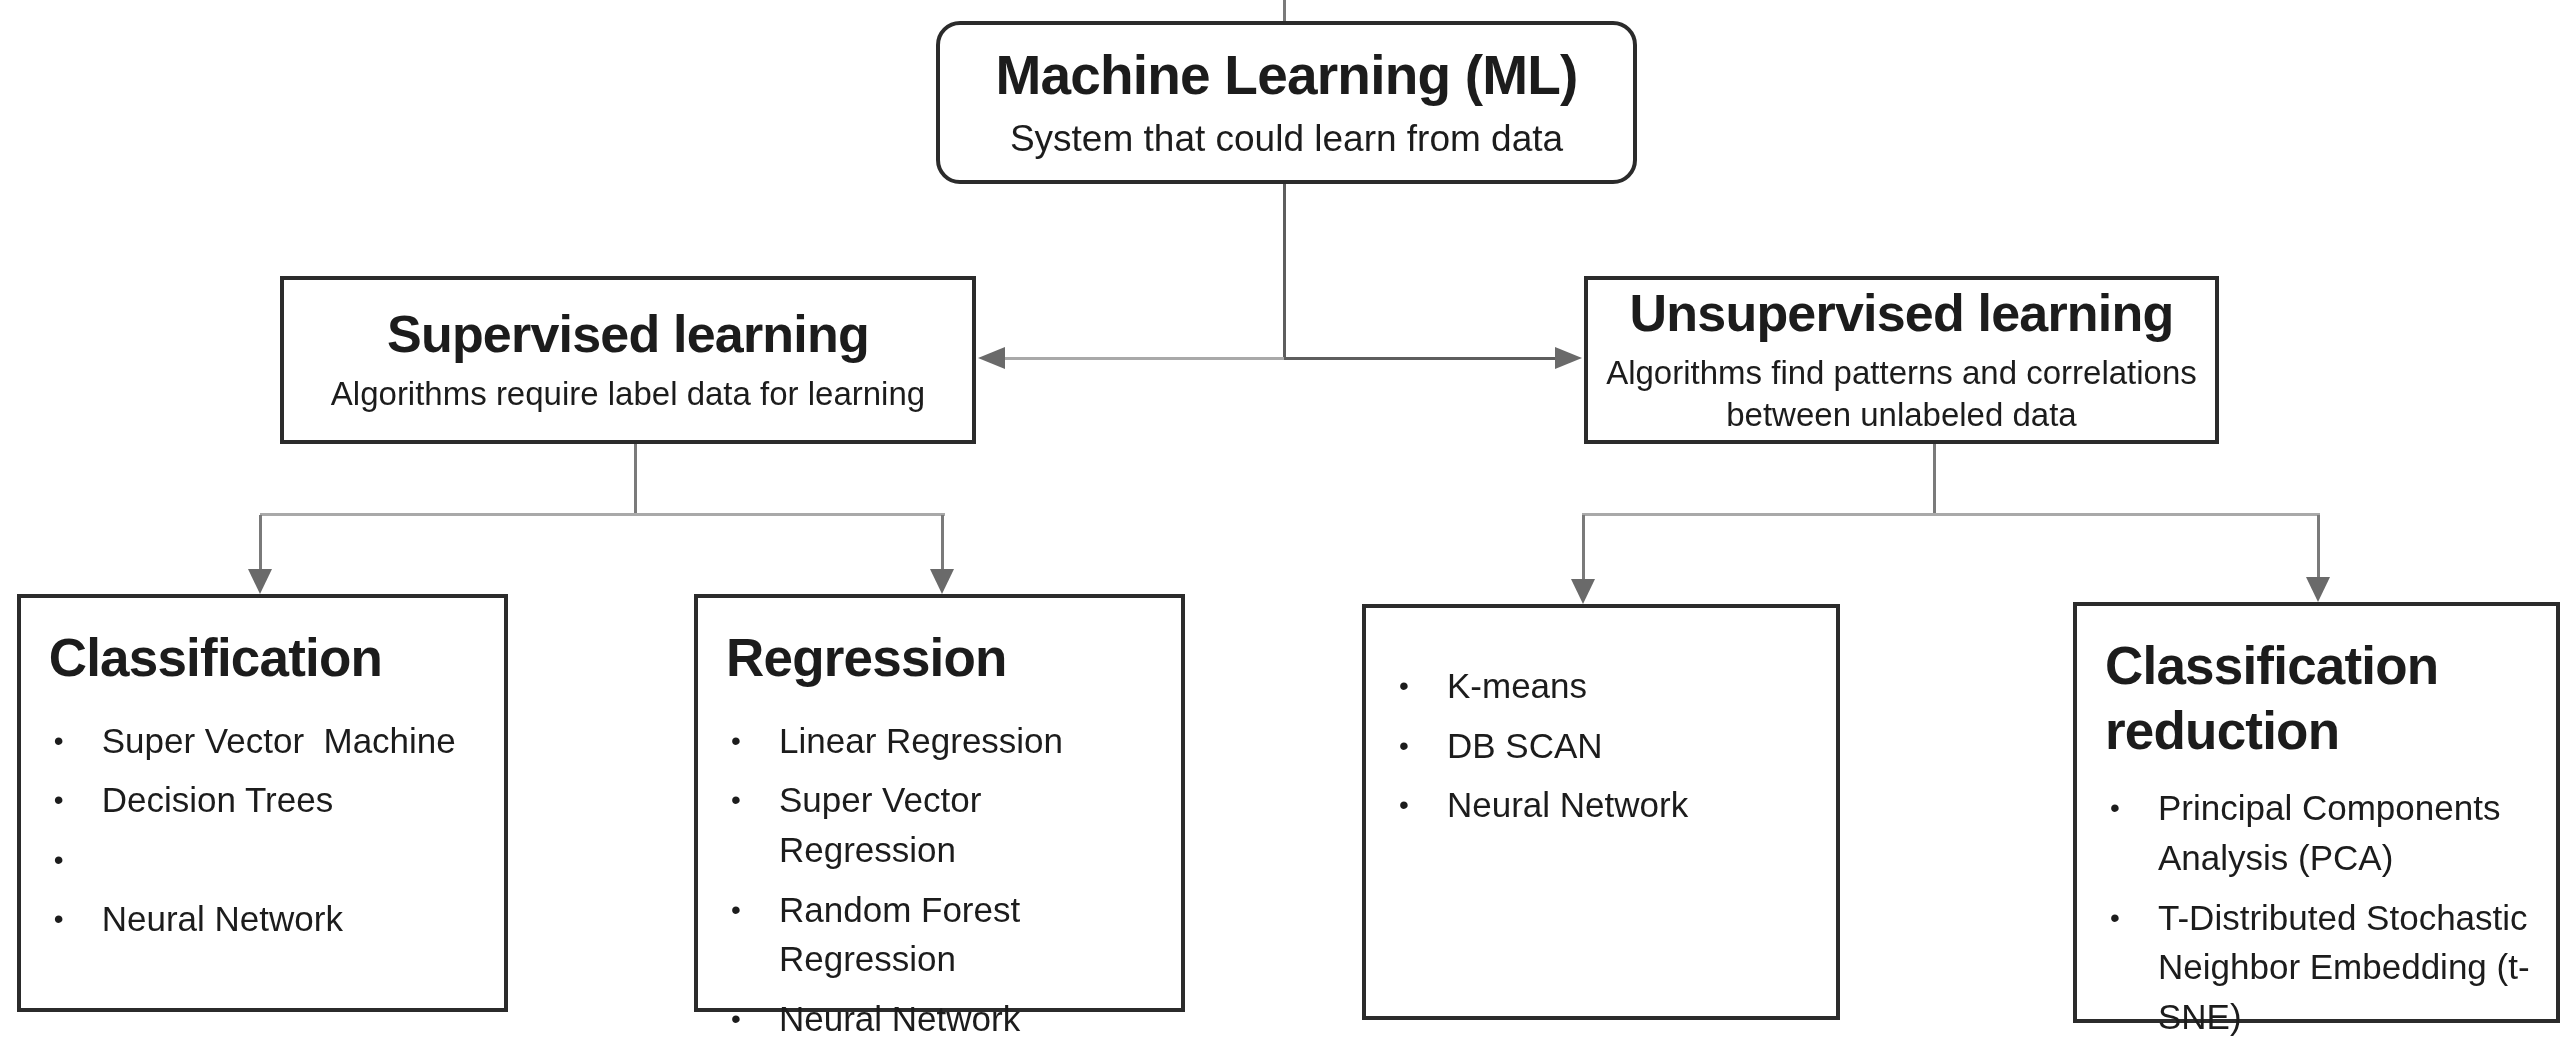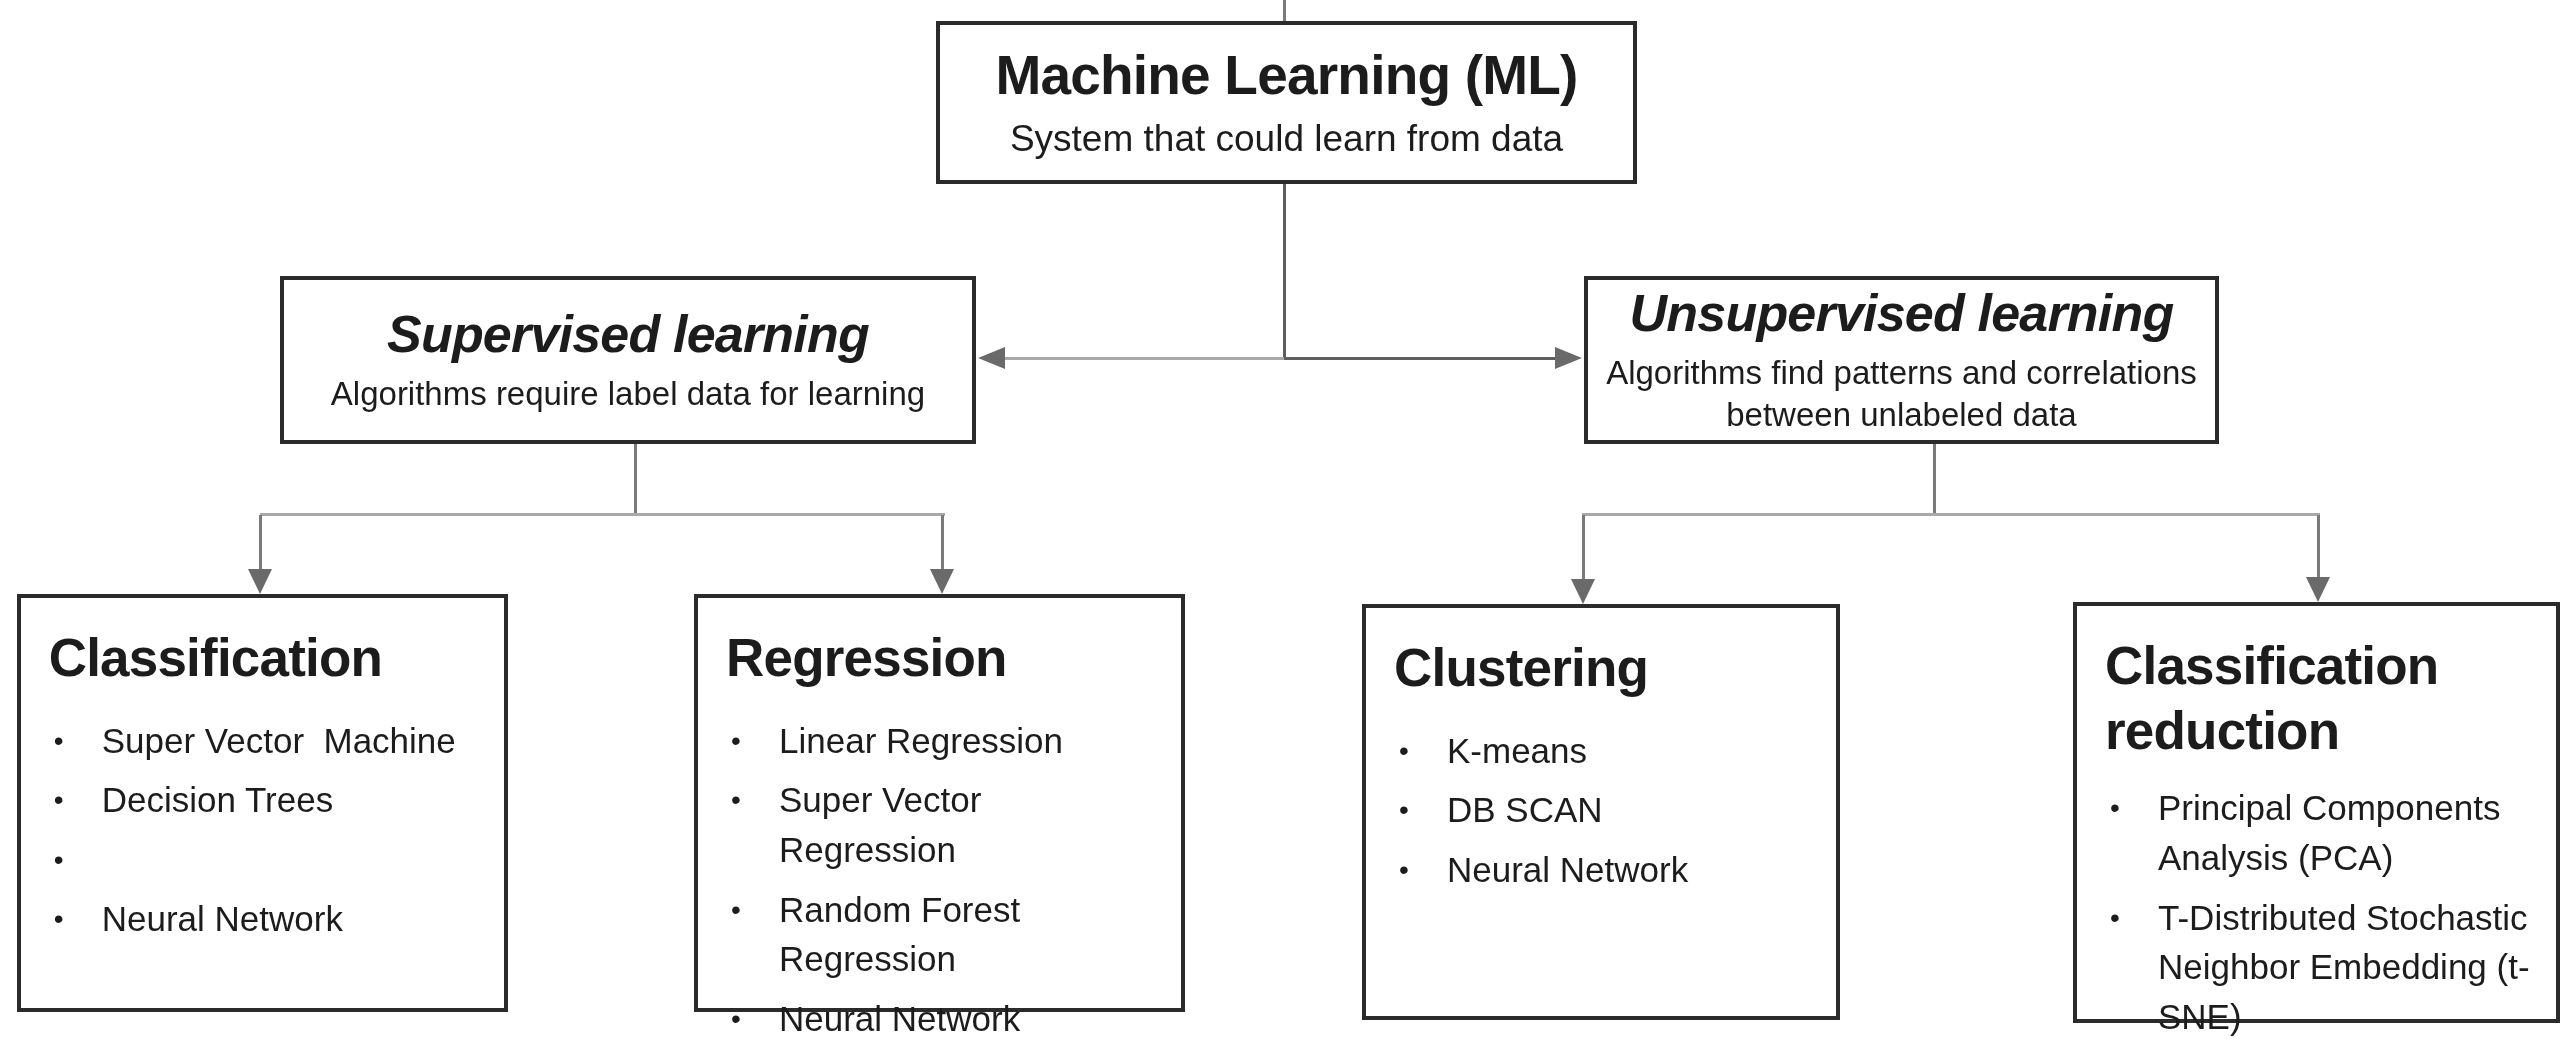--- a/index.html
+++ b/index.html
@@ -13,21 +13,21 @@
   }
   html,body{margin:0;padding:0;background:var(--background);}
   body{font-family:"Liberation Sans","DejaVu Sans",sans-serif;color:var(--text-color);}
   #canvas{position:relative;width:2576px;height:1044px;background:var(--background);overflow:hidden;}
 
   .box{position:absolute;background:#ffffff;border:4.2px solid var(--border-color);box-sizing:border-box;}
   .center-col{display:flex;flex-direction:column;align-items:center;justify-content:center;text-align:center;}
 
   .title-l1{font-weight:bold;font-size:55px;line-height:1.2;letter-spacing:-0.8px;}
   .subtitle-l1{font-size:37px;line-height:1.3;margin-top:6.7px;white-space:nowrap;}
-  .title-l2{font-weight:bold;font-size:52px;line-height:1.15;letter-spacing:-0.8px;font-style:italic;}
+  .title-l2{font-weight:bold;font-size:52px;line-height:1.15;letter-spacing:-0.8px;}
   .subtitle-l2{font-size:33px;line-height:1.28;margin-top:8.3px;}
   .subtitle-line{white-space:nowrap;}
 
   .leaf{padding:28px 20px 0 28px;}
   .title-l3{font-weight:bold;font-size:53px;line-height:1.22;letter-spacing:-0.8px;}
   ul.blist{list-style:none;margin:25px 0 0 0;padding:0;}
   ul.blist li{display:flex;align-items:flex-start;font-size:35px;line-height:1.42;margin-bottom:10px;}
   .blt{flex:0 0 48px;padding-left:5px;font-size:28px;line-height:1.75;}
   .blt-text{white-space:pre-wrap;}
 
@@ -62,21 +62,21 @@
   <div class="line v c-mid" style="left:941px;top:515px;height:54px;"></div>
   <div class="arrow down" style="left:930px;top:569px;"></div>
 
   <div class="line v c-mid" style="left:1933px;top:444px;height:72px;"></div>
   <div class="line h c-light" style="left:1582px;top:513px;width:738px;height:3.3px;"></div>
   <div class="line v c-mid" style="left:1582px;top:515px;height:64px;"></div>
   <div class="arrow down" style="left:1571px;top:579px;"></div>
   <div class="line v c-mid" style="left:2317px;top:515px;height:63px;"></div>
   <div class="arrow down" style="left:2306px;top:577px;"></div>
 
-  <div class="box center-col" style="left:936px;top:21px;width:701px;height:163px;">
+  <div class="box center-col" style="left:936px;top:21px;width:701px;height:163px;border-radius:24px;">
     <div class="title-l1">Machine Learning (ML)</div>
     <div class="subtitle-l1">System that could learn from data</div>
   </div>
 
   <div class="box center-col" style="left:280px;top:276px;width:696px;height:168px;">
     <div class="title-l2">Supervised learning</div>
     <div class="subtitle-l2">
       <div class="subtitle-line">Algorithms require label data for learning</div>
     </div>
   </div>
@@ -126,21 +126,20 @@
           <span class="blt-text">Random Forest Regression</span>
         </li>
       <li>
           <span class="blt">•</span>
           <span class="blt-text">Neural Network</span>
         </li>
     </ul>
   </div>
 
   <div class="box leaf" style="left:1362px;top:604px;width:478px;height:416px;">
-    <div class="title-l3">Clustering</div>
     <ul class="blist">
       <li>
           <span class="blt">•</span>
           <span class="blt-text">K-means</span>
         </li>
       <li>
           <span class="blt">•</span>
           <span class="blt-text">DB SCAN</span>
         </li>
       <li>

